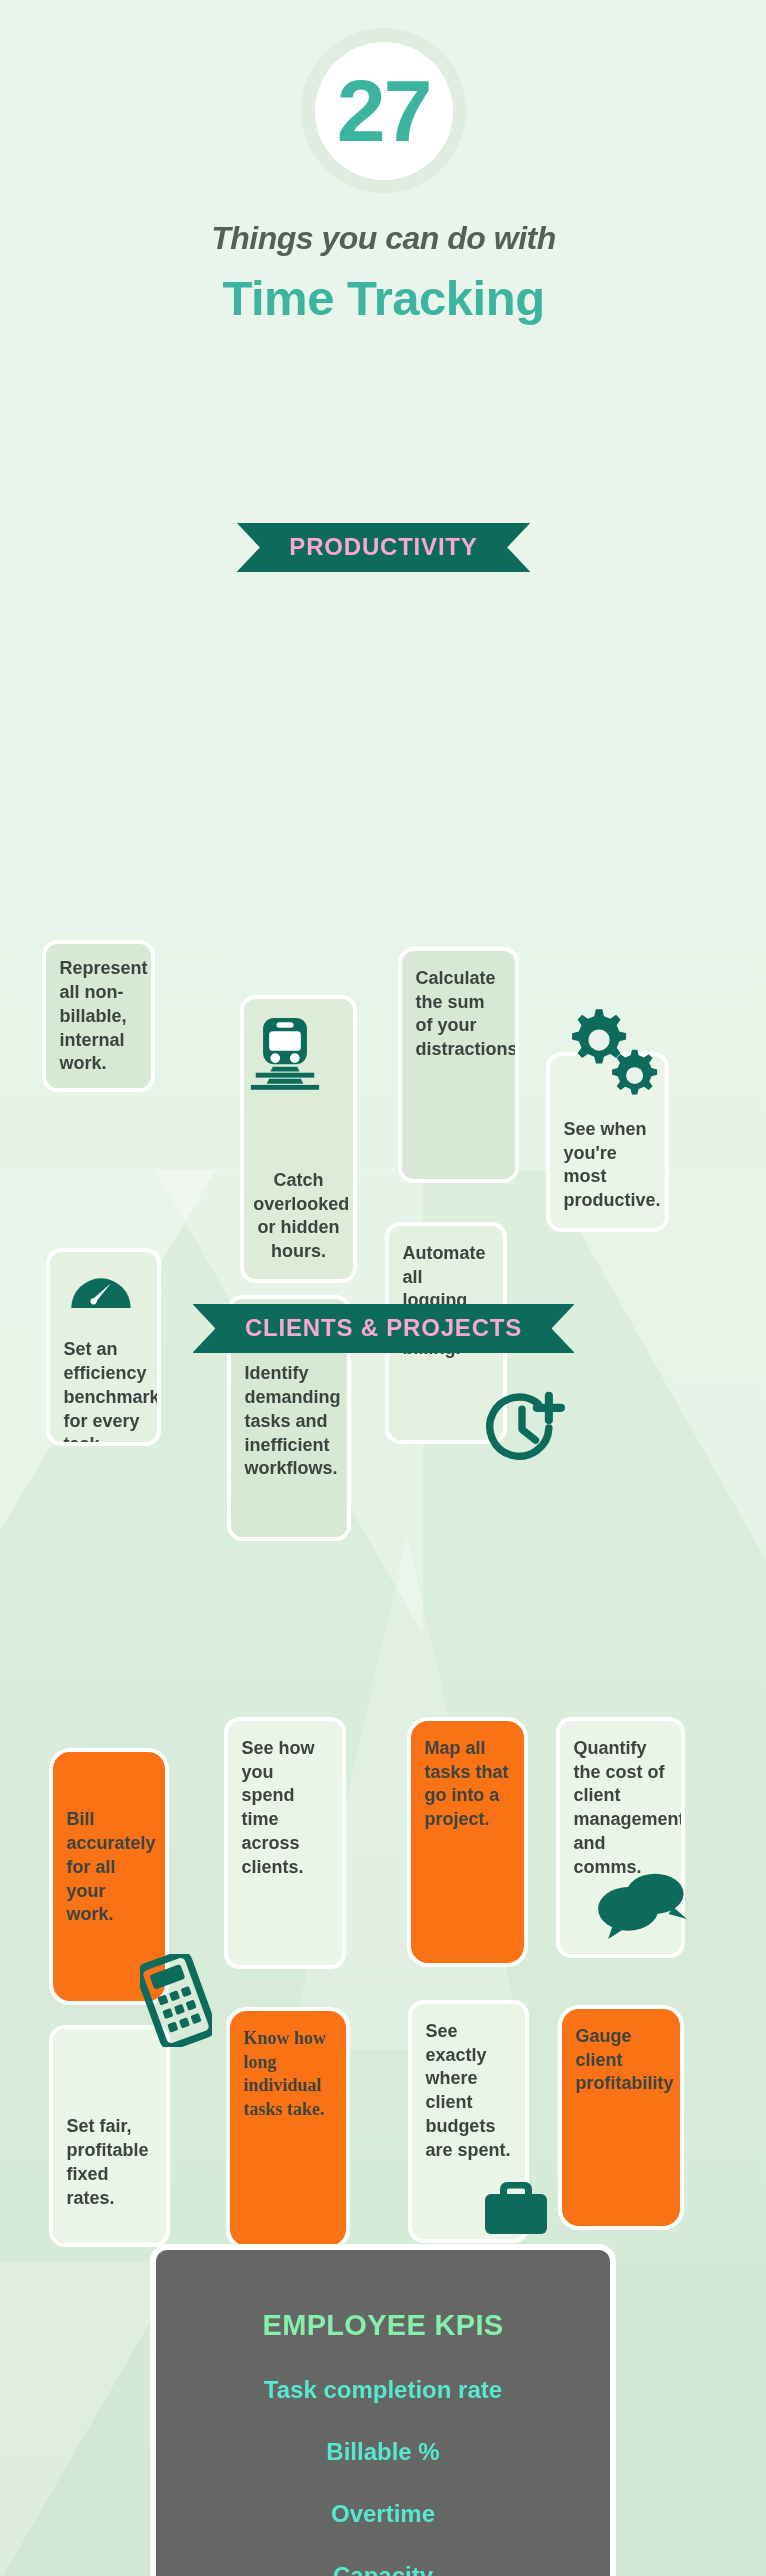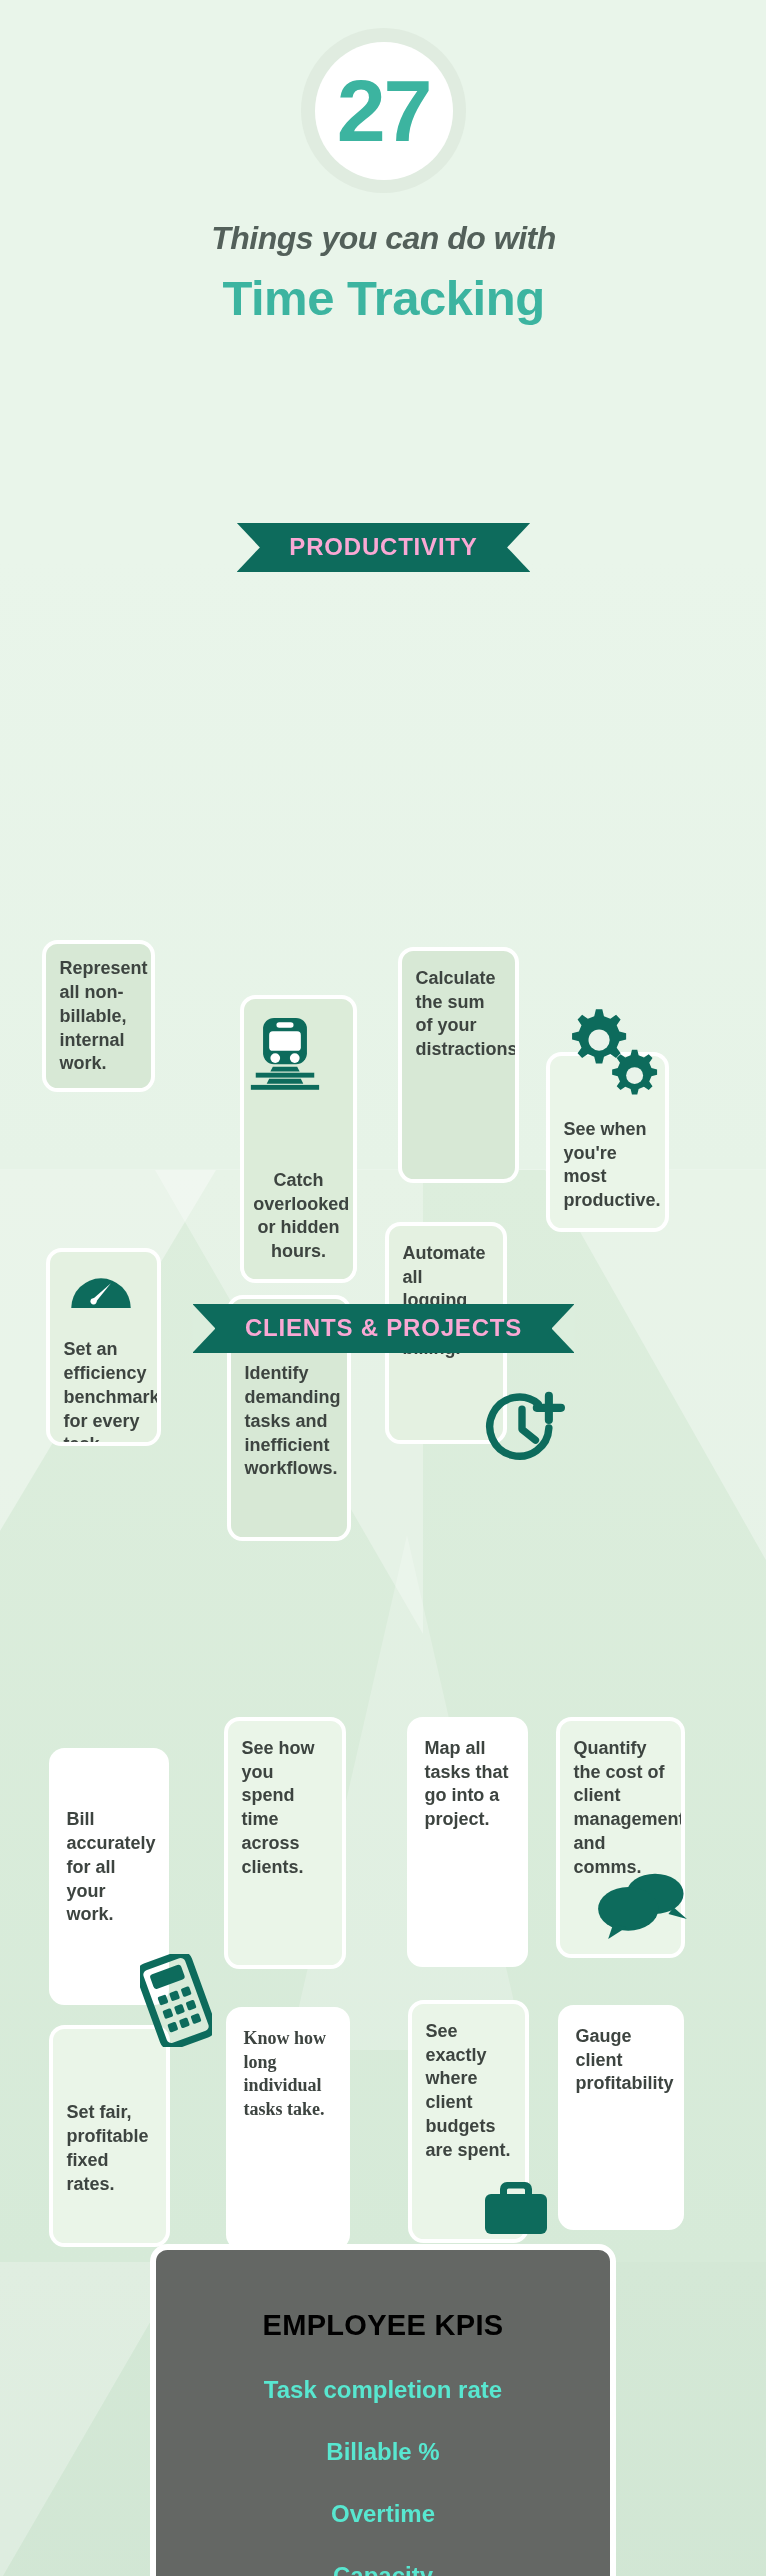--- a/index.html
+++ b/index.html
@@ -142,21 +142,21 @@
   .card {
     position: absolute;
     border-radius: 15.5px;
     border: 4.6px solid #ffffff;
     background: #d6e8d4;
     box-sizing: border-box;
     overflow: hidden;
   }
   .card.tone-1 { background: #d7e8d5; }
   .card.tone-2 { background: #e4f1e1; }
-  .card.tone-3 { background: #ffffff; }
+  .card.tone-3 { background: #f97316; border-radius: 21px; }
   .card.tone-4 { background: #eaf5e8; }
   .card.tone-5 { background: #dcecd9; }
 
   .card-text {
     position: absolute;
     left: 13.4px;
     right: 11.3px;
     font-size: 18px;
     font-weight: bold;
     line-height: 1.32;
@@ -185,21 +185,21 @@
     border-radius: 17.5px;
     border: 6.2px solid #ffffff;
     background: #646764;
     z-index: 5;
     text-align: center;
     padding-top: 59px;
   }
   .kpi-title {
     font-size: 29px;
     font-weight: bold;
-    color: #000000;
+    color: #86efac;
     letter-spacing: 0.3px;
   }
   .kpi-item {
     margin-top: 34px;
     font-size: 24px;
     font-weight: bold;
     color: #58e7d0;
   }
 </style>
 </head>
@@ -323,21 +323,21 @@
     <svg class="ficon" style="left:596px; top:1546px; width:93px; height:67px;" viewBox="0 0 110 80">
       <g fill="#0d6b5c">
         <ellipse cx="70" cy="26" rx="34" ry="24"></ellipse>
         <polygon points="92,42 108,56 86,50"></polygon>
         <ellipse cx="38" cy="44" rx="36" ry="26"></ellipse>
         <polygon points="20,62 14,80 36,66"></polygon>
       </g>
     </svg>
 
     <div class="card tone-4" style="left:49px; top:1699px; width:121px; height:222px;">
-      <div class="card-text" style="top:72px;">Set fair, profitable fixed rates.</div>
+      <div class="card-text" style="top:86px;">Set fair, profitable fixed rates.</div>
     </div>
 
     <svg class="ficon" style="left:140px; top:1628px; width:72px; height:93px;" viewBox="0 0 70 90">
       <g transform="rotate(-20 35 45)">
         <rect x="10" y="4" width="50" height="82" rx="8" fill="none" stroke="#0d6b5c" stroke-width="7"></rect>
         <rect x="19" y="13" width="32" height="15" rx="3" fill="#0d6b5c"></rect>
         <g fill="#0d6b5c">
           <rect x="19" y="36" width="8.5" height="8.5" rx="1.6"></rect>
           <rect x="31" y="36" width="8.5" height="8.5" rx="1.6"></rect>
           <rect x="43" y="36" width="8.5" height="8.5" rx="1.6"></rect>

